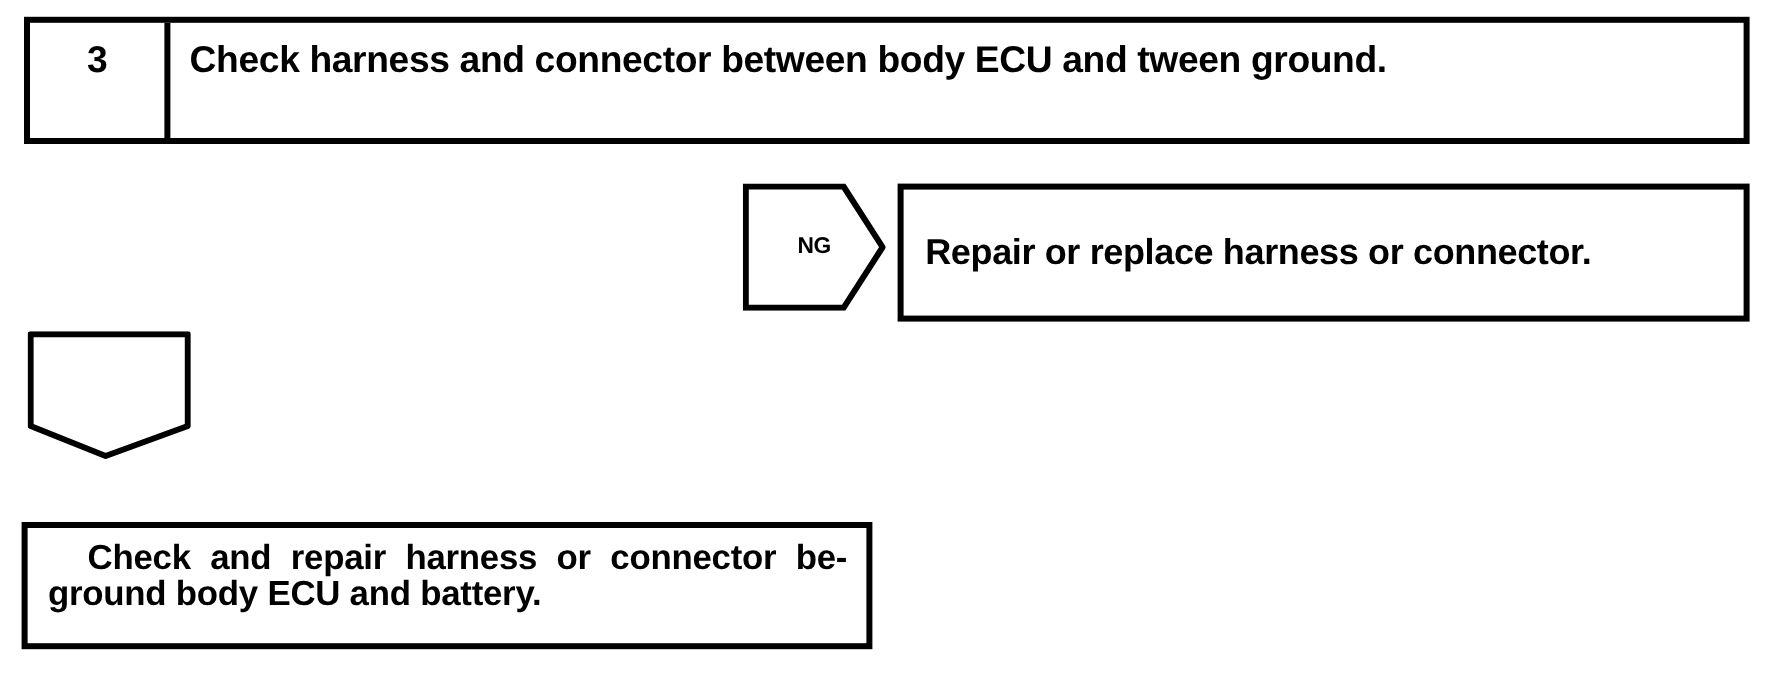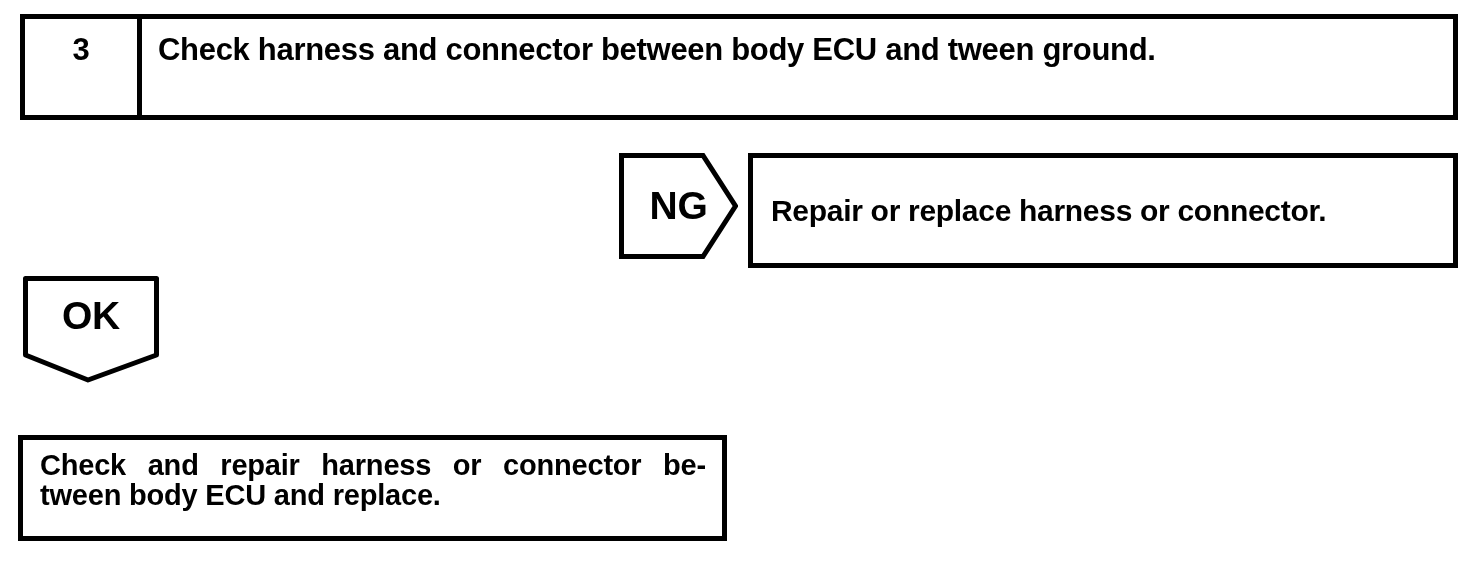--- a/index.html
+++ b/index.html
@@ -46,21 +46,21 @@
     white-space: nowrap;
   }
   
   .shape-wrap { position: absolute; }
   .shape-wrap svg { position: absolute; left: 0; top: 0; display: block; }
   .shape-label {
     position: absolute;
     display: flex;
     align-items: center;
     justify-content: center;
-    font-size: 39px;
+    font-size: 19px;
     letter-spacing: -0.3px;
   }
   .ng-shape { left: 619px; top: 153px; width: 119px; height: 106px; }
   .ng-shape .shape-label { left: 0; top: 0; width: 119px; height: 106px; }
   .ok-shape { left: 23px; top: 276px; width: 136px; height: 107px; }
   .ok-shape .shape-label { left: 0; top: 0; width: 136px; height: 80px; }
   
   .ng-action-box {
     left: 748px; top: 153px;
     width: 710px; height: 115px;
@@ -76,20 +76,21 @@
     left: 18px; top: 435px;
     width: 709px; height: 106px;
     padding: 10px 16px 0 17px;
     font-size: 29px;
     line-height: 30px;
     letter-spacing: -0.2px;
   }
   .justified-line {
     text-align: justify;
     text-align-last: justify;
+    margin-left: 33px;
   }
   .plain-line { text-align: left; }
 </style>
 </head>
 <body>
 
 <div class="canvas" style="--ink: #000000; --paper: #ffffff;">
 
   <div class="outlined step-header">
     <div class="step-number-cell">3</div>
@@ -104,21 +105,20 @@
   </div>
 
   <div class="outlined ng-action-box">
     <span>Repair or replace harness or connector.</span>
   </div>
 
   <div class="shape-wrap ok-shape">
     <svg viewBox="0 0 136 107" width="136" height="107" aria-hidden="true">
       <polygon points="2.5,2.5 133.5,2.5 133.5,79 65,104 2.5,79" style="fill: var(--paper); stroke: currentColor; stroke-width: 5; stroke-linejoin: round;"></polygon>
     </svg>
-    <div class="shape-label">OK</div>
   </div>
 
   <div class="outlined ok-action-box">
     <div class="justified-line">Check and repair harness or connector be-</div>
-    <div class="plain-line">tween body ECU and replace.</div>
+    <div class="plain-line">ground body ECU and battery.</div>
   </div>
 
 </div>
 
 </body></html>

